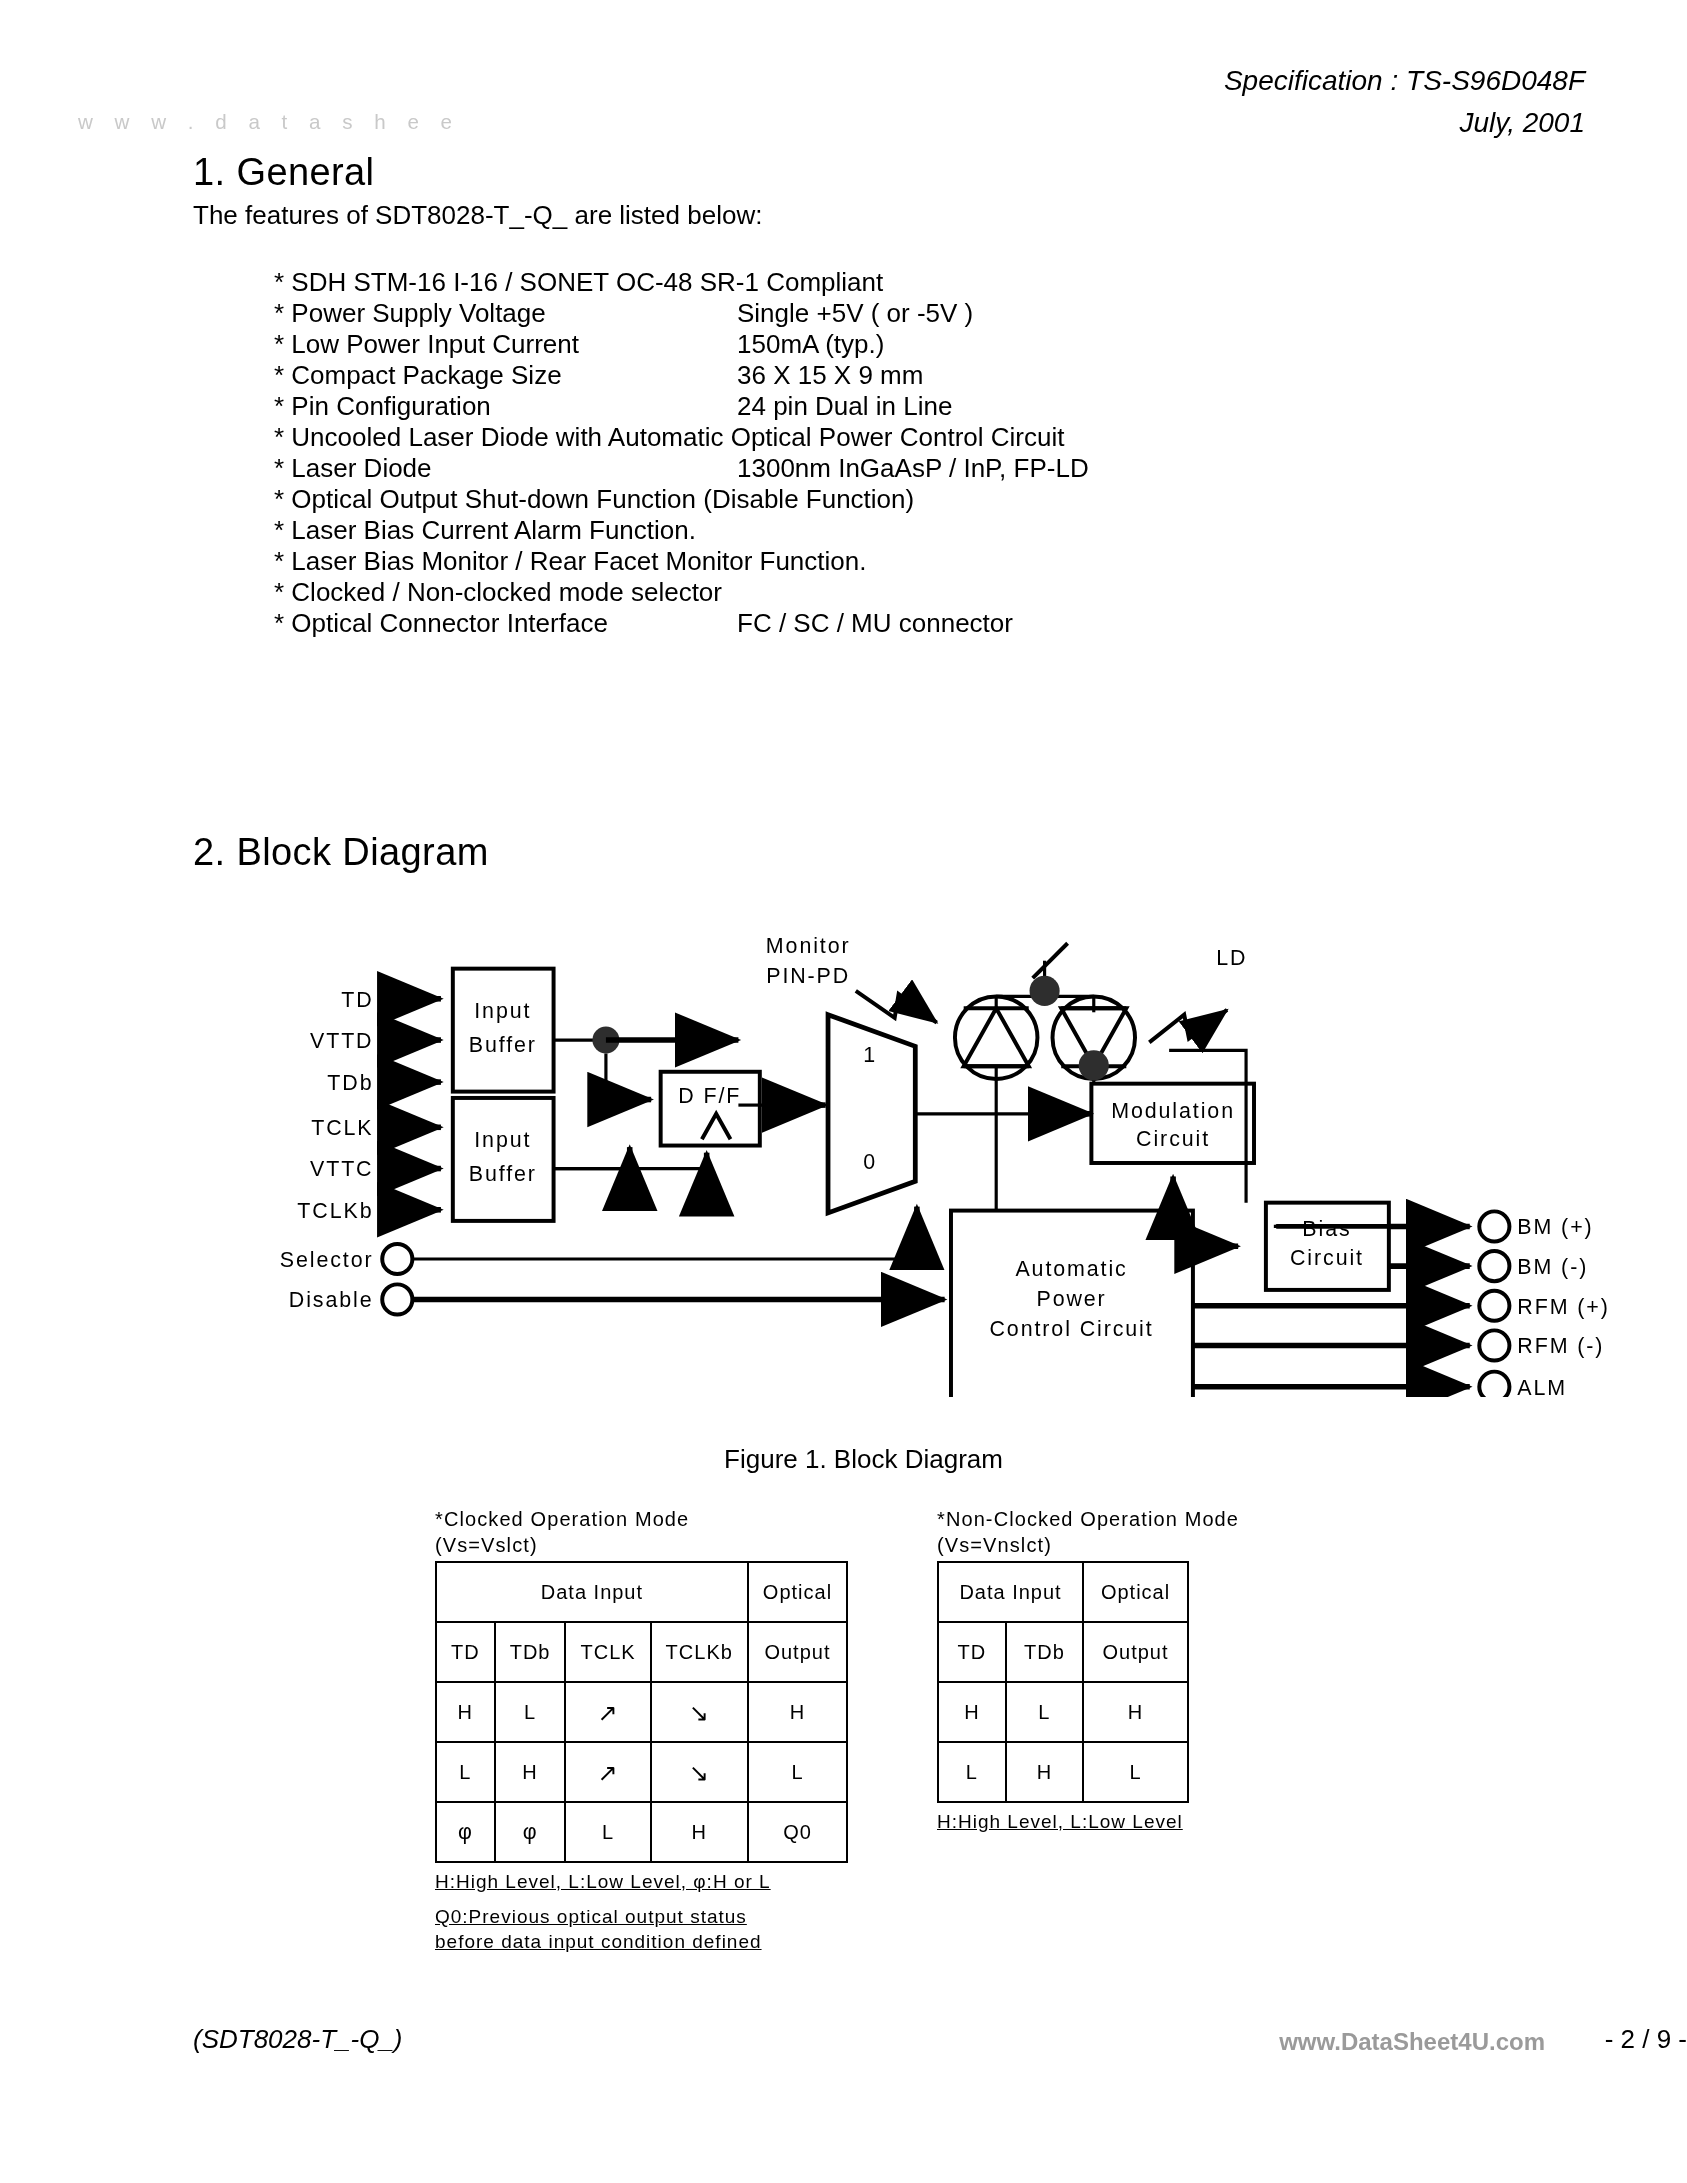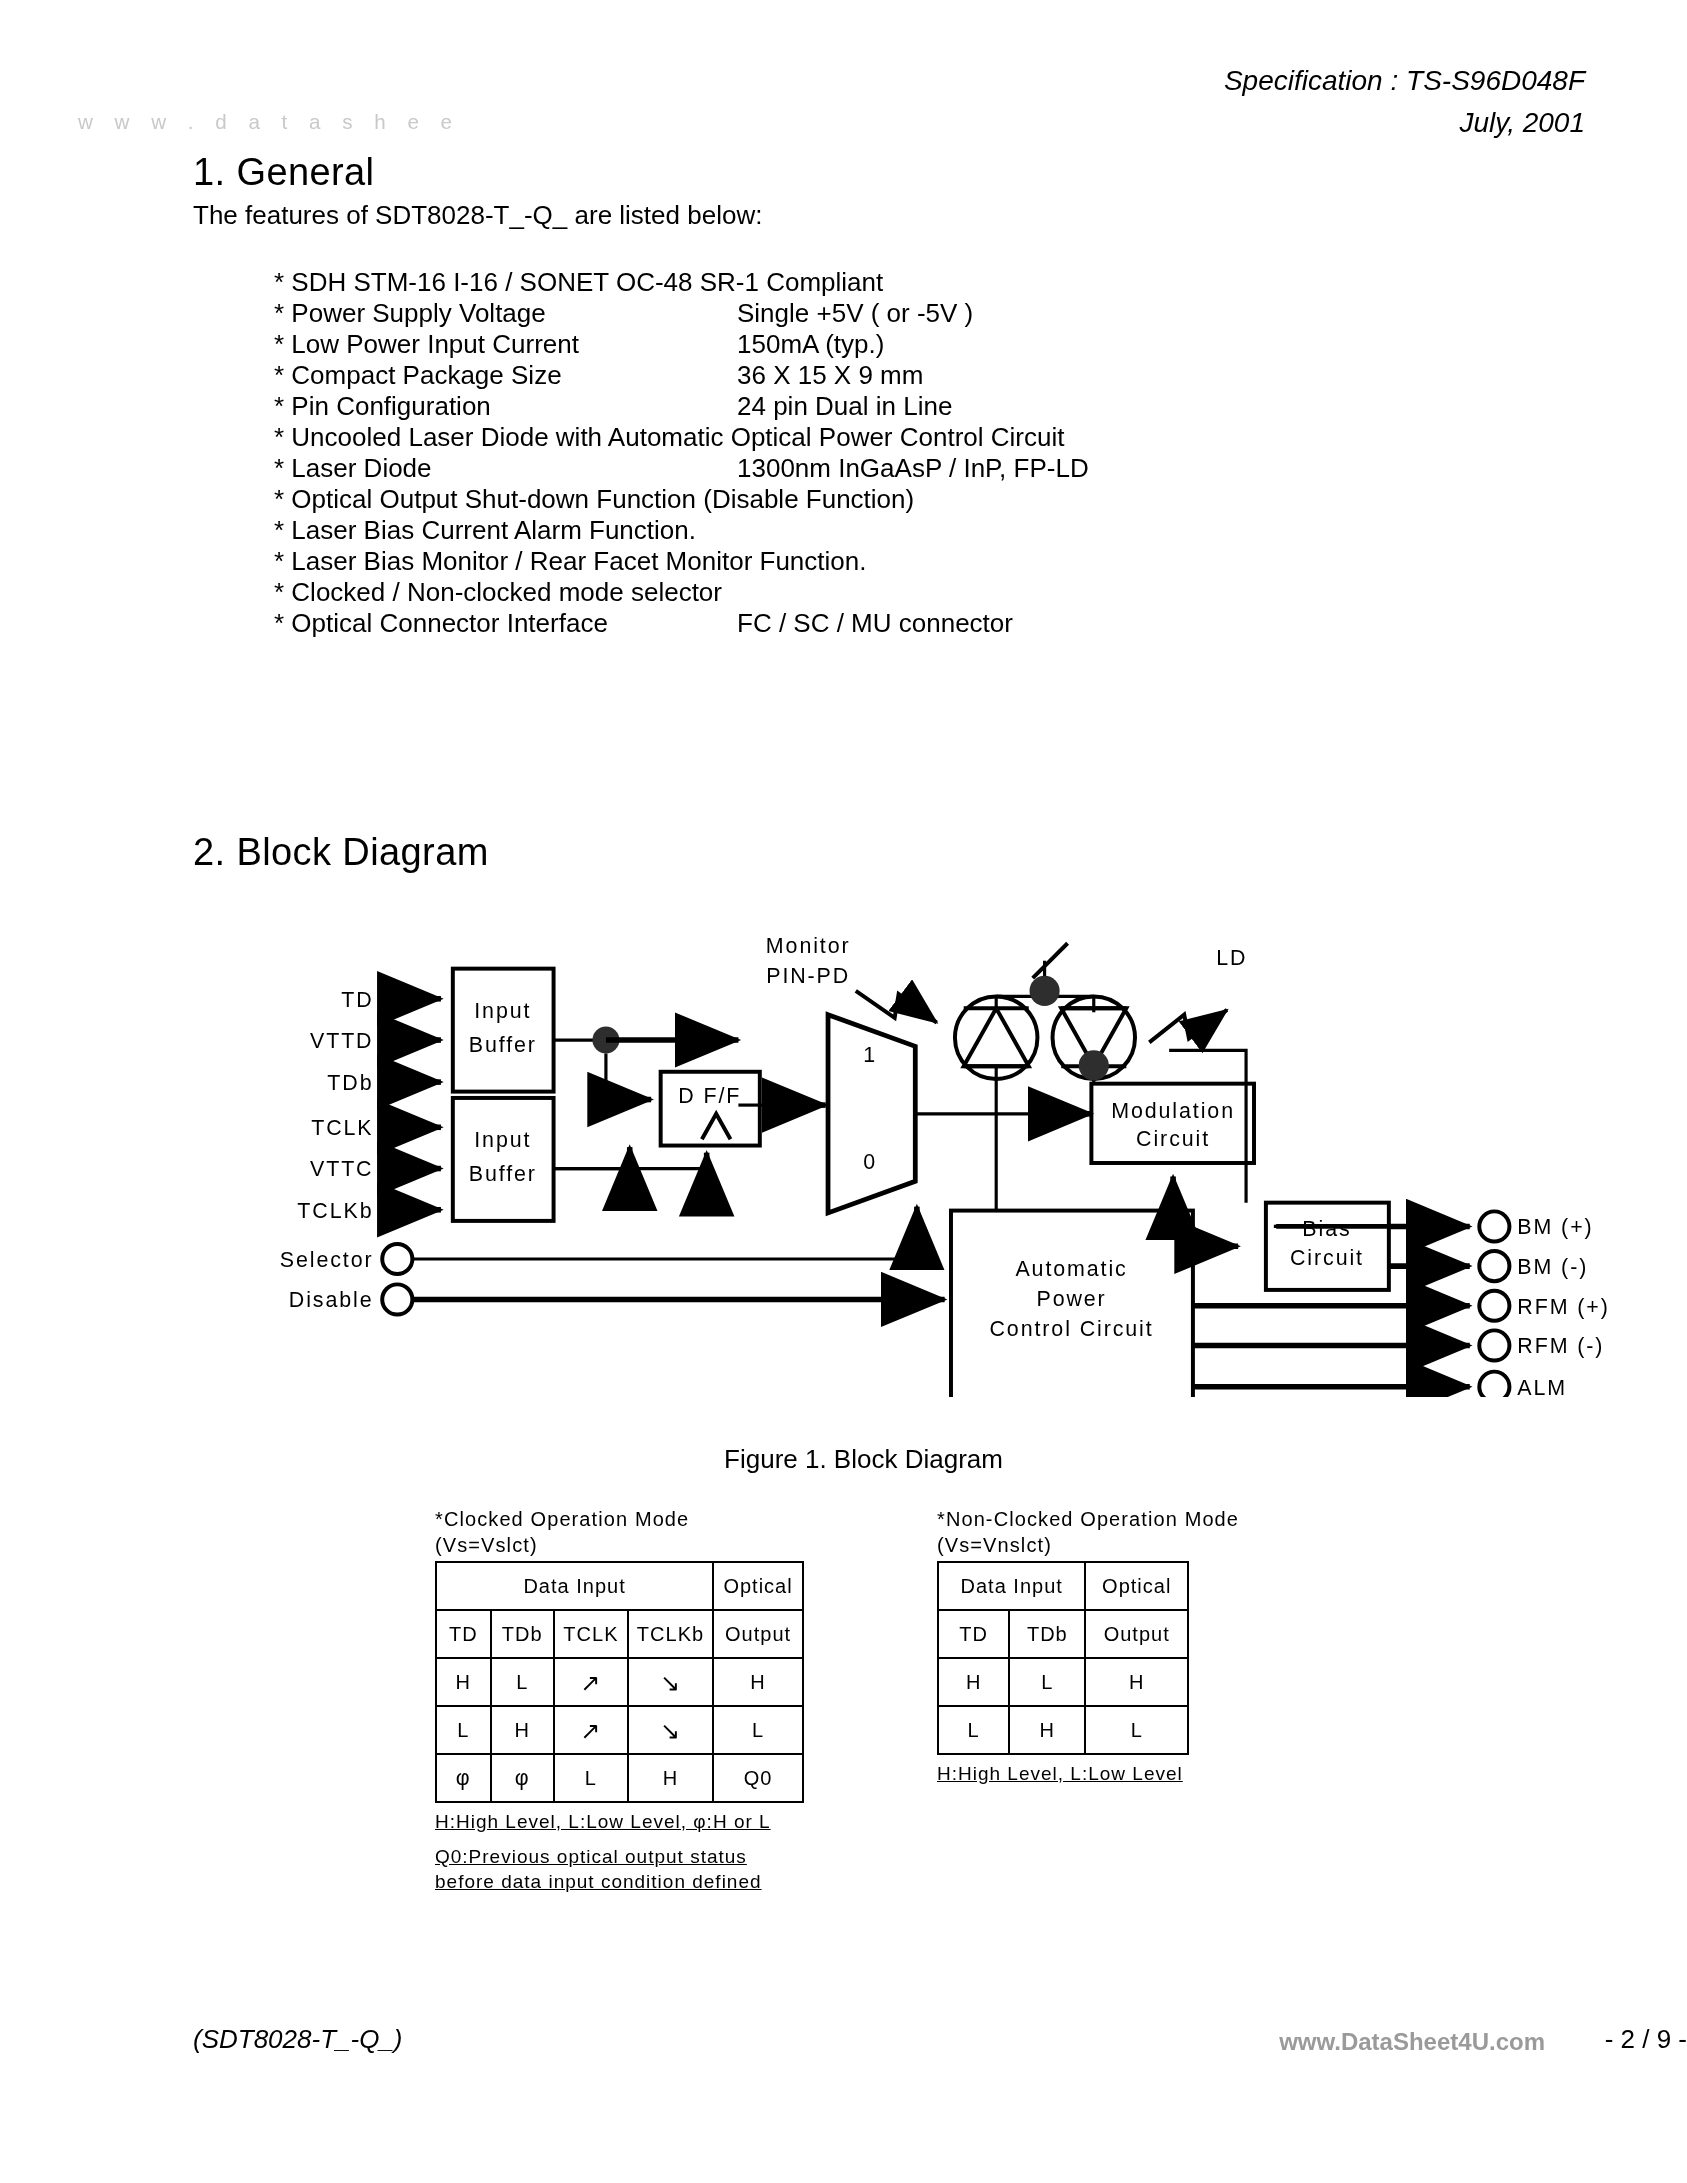--- a/index.html
+++ b/index.html
@@ -26,21 +26,21 @@
   #fig-caption span{padding-left:48px;}
 
   
   #diagram{left:0;top:810px;width:1687px;height:587px;}
   #diagram svg{display:block;}
 
   
   .ttwrap{font-family:"Liberation Sans",sans-serif;}
   .tt-title{font-size:20px;letter-spacing:1.1px;white-space:nowrap;line-height:1.28;}
   table.tt{border-collapse:collapse;font-size:20px;letter-spacing:1px;margin-top:3.2px;}
-  table.tt td,table.tt th{border:2.4px solid #000;text-align:center;font-weight:normal;padding:8px;height:30px;}
+  table.tt td,table.tt th{border:2.4px solid #000;text-align:center;font-weight:normal;padding:14px;height:30px;}
   .tt-note{font-size:19px;letter-spacing:1px;line-height:1.3;margin-top:6.4px;white-space:nowrap;text-decoration:underline;}
   #tt-left{left:435px;top:1507px;}
   #tt-left table.tt{width:369px;}
   #tt-left td.c1,#tt-left td.c2,#tt-left td.c3,#tt-left td.c4{width:58px;}
   #tt-left td.c5{width:79px;}
   #tt-right{left:937px;top:1507px;}
   #tt-right table.tt{width:252px;}
   #tt-right td.r1,#tt-right td.r2{width:70px;}
   #tt-right td.r3{width:95px;}
   .arrow-up,.arrow-dn{display:inline-block;font-size:24px;line-height:27px;}

